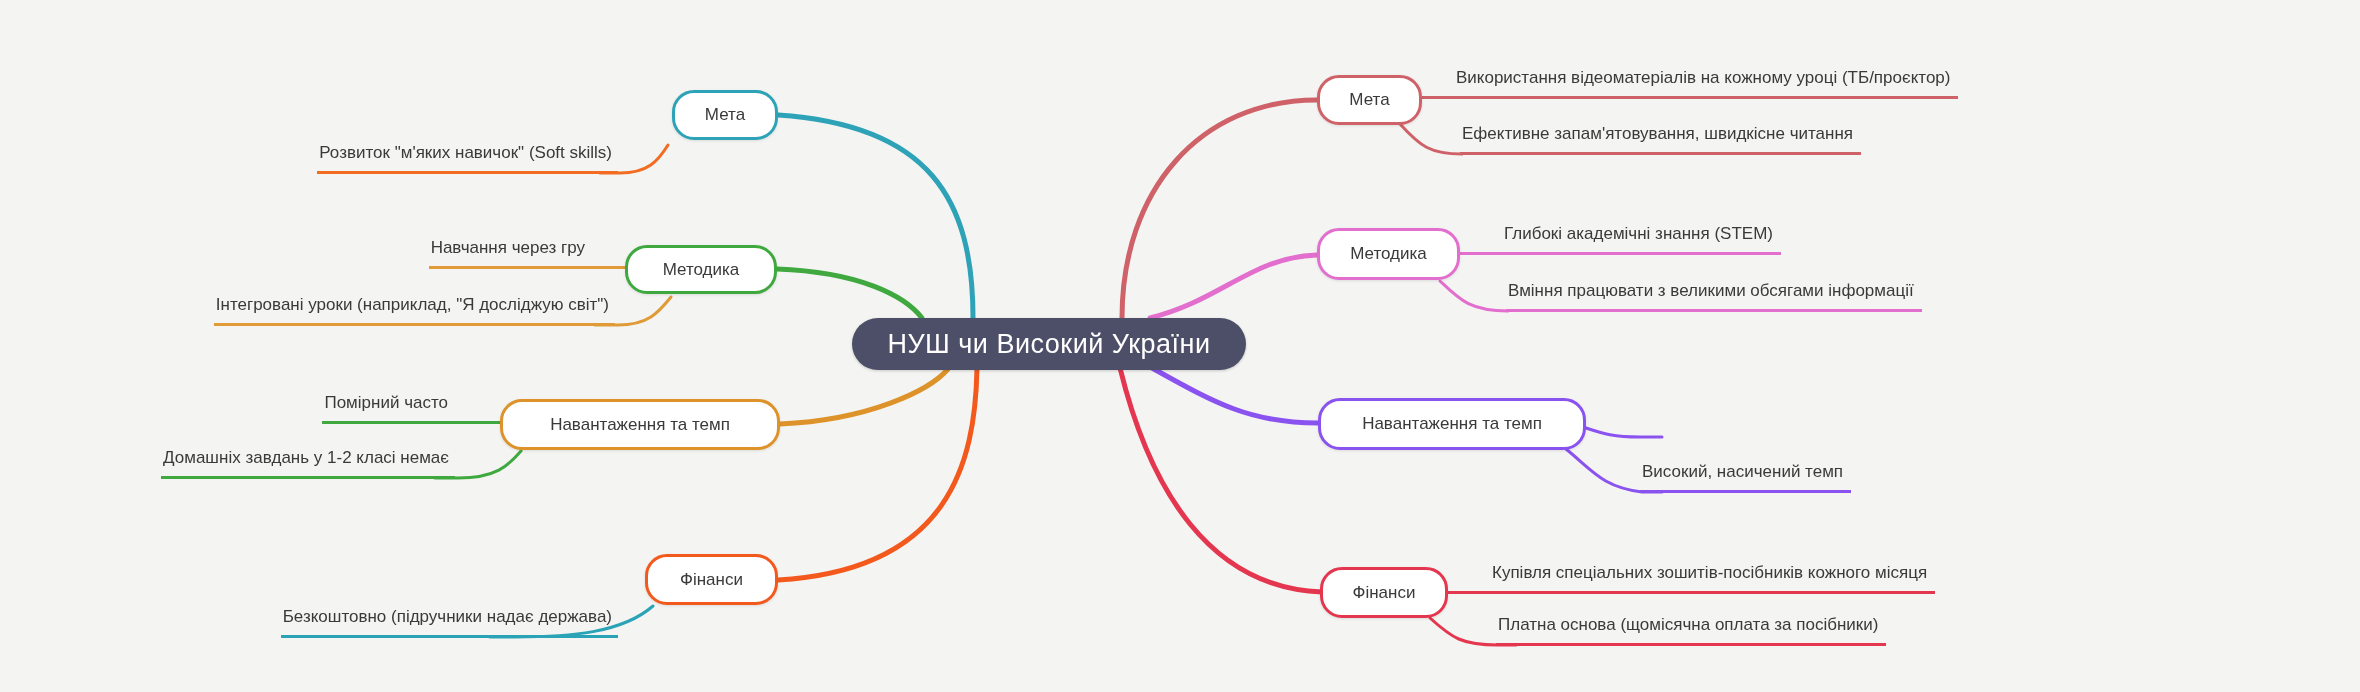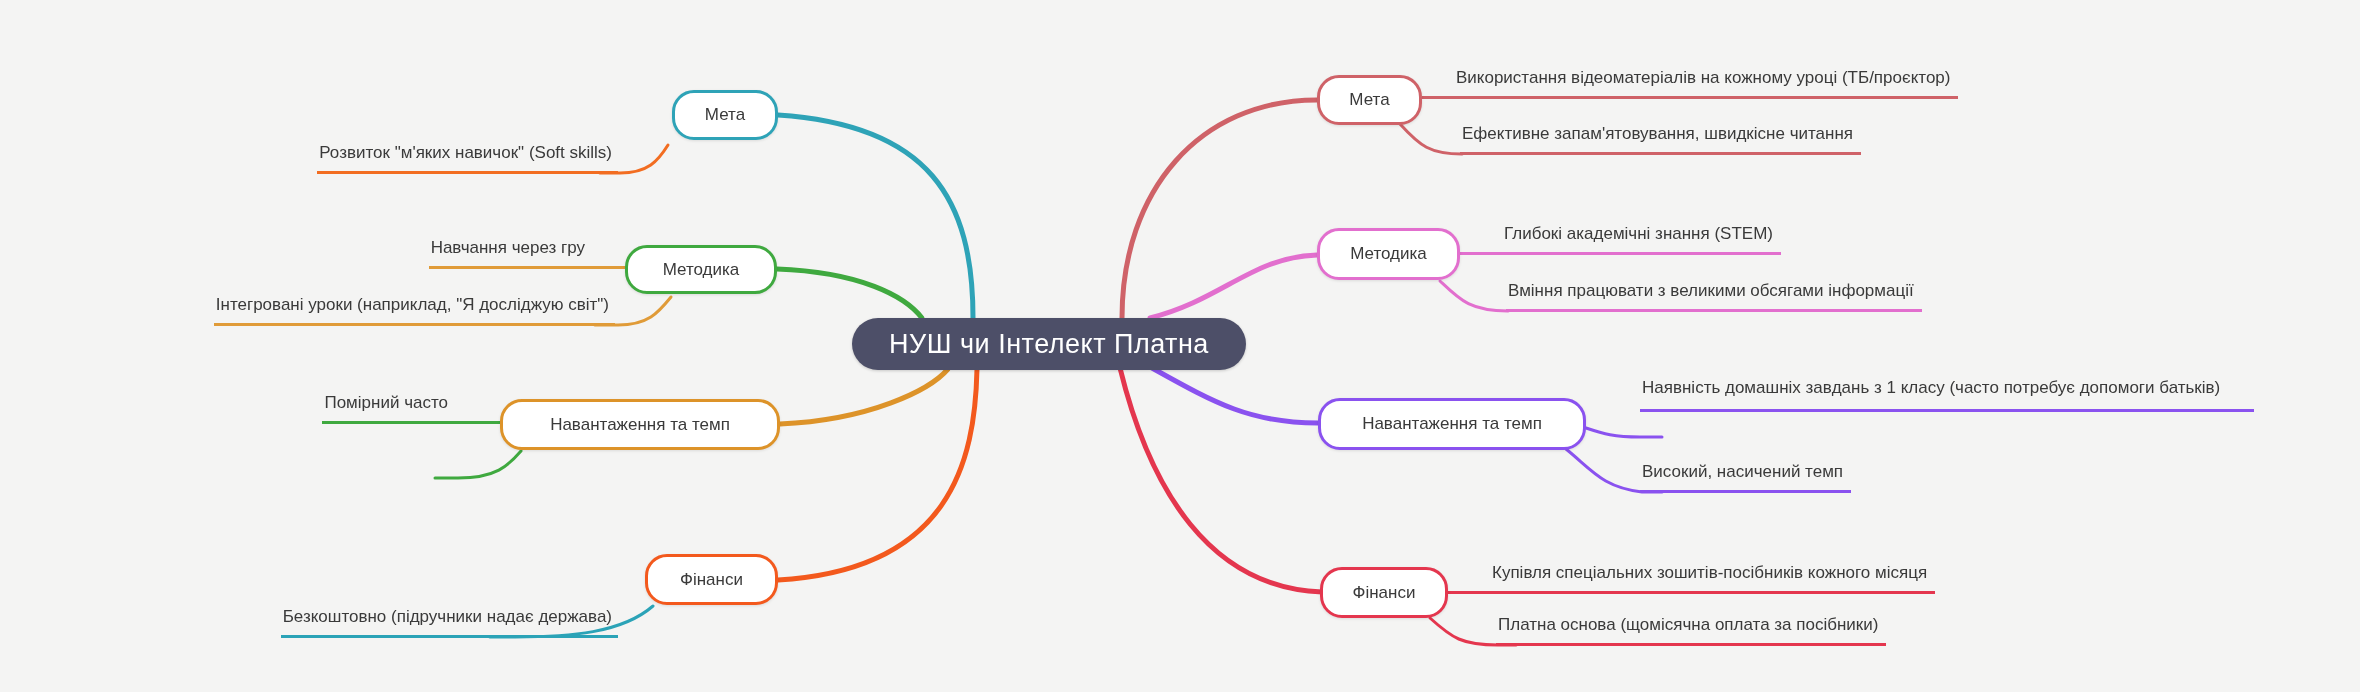--- a/index.html
+++ b/index.html
@@ -51,21 +51,21 @@
     <path class="sub" d="M 595 325 H 618 C 648 325, 658 313, 671 297" stroke="#e09b38"></path>
     <path class="sub" d="M 435 478 H 458 C 496 478, 508 466, 521 451" stroke="#3fa93f"></path>
     <path class="sub" d="M 490 637 H 515 C 570 637, 622 633, 653 606" stroke="#2ba3b7"></path>
     <path class="sub" d="M 1400 124 C 1420 146, 1430 154, 1462 154" stroke="#cf6268"></path>
     <path class="sub" d="M 1440 281 C 1460 300, 1470 311, 1508 311" stroke="#e26fce"></path>
     <path class="sub" d="M 1586 428 C 1604 434, 1614 437, 1640 437 L 1662 437" stroke="#8a52ef"></path>
     <path class="sub" d="M 1566 449 C 1592 470, 1602 487, 1642 492 L 1662 492" stroke="#8a52ef"></path>
     <path class="sub" d="M 1430 618 C 1452 638, 1462 645, 1498 645 L 1516 645" stroke="#e4364e"></path>
   </svg>
 
-  <div class="central" style="background:#4d4f68;color:#ffffff;">НУШ чи Інтелект Платна</div>
+  <div class="central" style="background:#4d4f68;color:#ffffff;">НУШ чи Високий України</div>
 
   <div class="node" style="left: 672px; top: 90px; width: 106px; height: 50px; border-color: rgb(46, 163, 183);">
     <span>Мета</span>
   </div>
   <div class="node" style="left: 625px; top: 245px; width: 152px; height: 49px; border-color: rgb(63, 169, 63);">
     <span>Методика</span>
   </div>
   <div class="node" style="left: 500px; top: 399px; width: 280px; height: 51px; border-color: rgb(221, 147, 41);">
     <span>Навантаження та темп</span>
   </div>
@@ -90,39 +90,39 @@
   </div>
   <div class="leaf" style="right: 1735px; top: 236px; padding-right: 40px; border-color: rgb(224, 155, 56); text-align: center;">
     <span>Навчання через гру</span>
   </div>
   <div class="leaf" style="right: 1745px; top: 293px; padding-right: 6px; border-color: rgb(224, 155, 56);">
     <span>Інтегровані уроки (наприклад, "Я досліджую світ")</span>
   </div>
   <div class="leaf" style="right: 1860px; top: 391px; padding-right: 52px; border-color: rgb(63, 169, 63);">
     <span>Помірний часто</span>
   </div>
+  <div class="leaf" style="right: 1905px; top: 446px; padding-right: 6px; border-color: rgb(63, 169, 63);">
+    <span>Домашніх завдань у 1-2 класі немає</span>
+  </div>
   <div class="leaf" style="right: 1742px; top: 605px; padding-right: 6px; border-color: rgb(43, 163, 183);">
     <span>Безкоштовно (підручники надає держава)</span>
   </div>
 
   <div class="leaf" style="left: 1422px; top: 66px; padding-left: 34px; padding-right: 8px; border-color: rgb(207, 98, 104);">
     <span>Використання відеоматеріалів на кожному уроці (ТБ/проєктор)</span>
   </div>
   <div class="leaf" style="left: 1460px; top: 122px; padding-right: 8px; border-color: rgb(207, 98, 104);">
     <span>Ефективне запам'ятовування, швидкісне читання</span>
   </div>
   <div class="leaf" style="left: 1460px; top: 222px; padding-left: 44px; padding-right: 8px; border-color: rgb(226, 111, 206);">
     <span>Глибокі академічні знання (STEM)</span>
   </div>
   <div class="leaf" style="left: 1506px; top: 279px; padding-right: 8px; border-color: rgb(226, 111, 206);">
     <span>Вміння працювати з великими обсягами інформації</span>
   </div>
-  <div class="leaf wrap" style="left: 1640px; top: 374px; width: 610px; border-color: rgb(138, 82, 239);">
-    <span>Наявність домашніх завдань з 1 класу (часто потребує допомоги батьків)</span>
-  </div>
   <div class="leaf" style="left: 1640px; top: 460px; padding-right: 8px; border-color: rgb(138, 82, 239);">
     <span>Високий, насичений темп</span>
   </div>
   <div class="leaf" style="left: 1448px; top: 561px; padding-left: 44px; padding-right: 8px; border-color: rgb(228, 54, 78);">
     <span>Купівля спеціальних зошитів-посібників кожного місяця</span>
   </div>
   <div class="leaf" style="left: 1496px; top: 613px; padding-right: 8px; border-color: rgb(228, 54, 78);">
     <span>Платна основа (щомісячна оплата за посібники)</span>
   </div>
 

